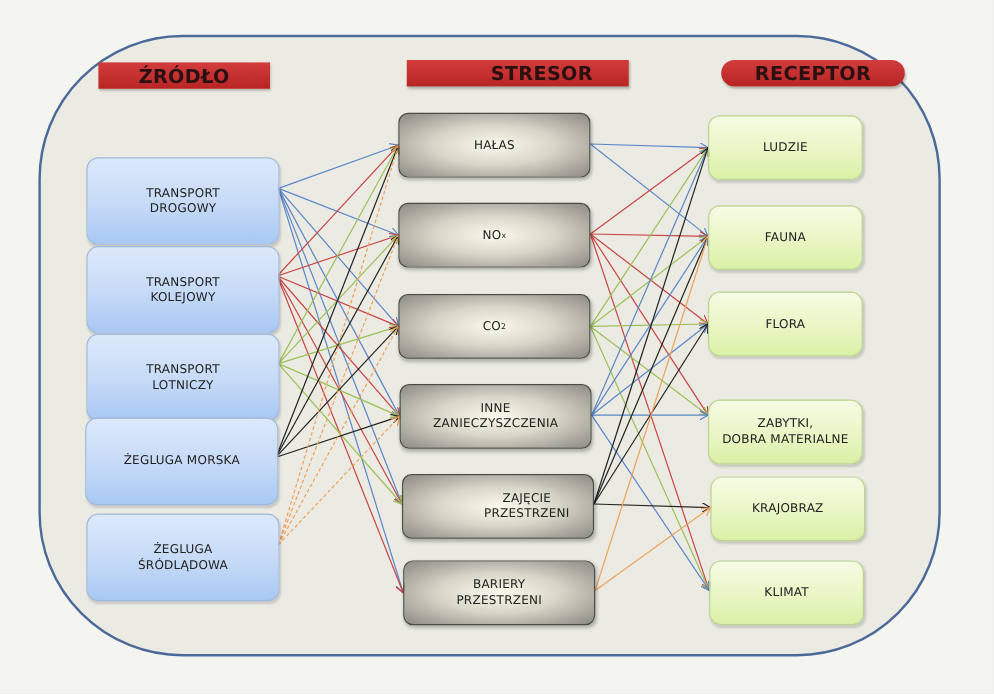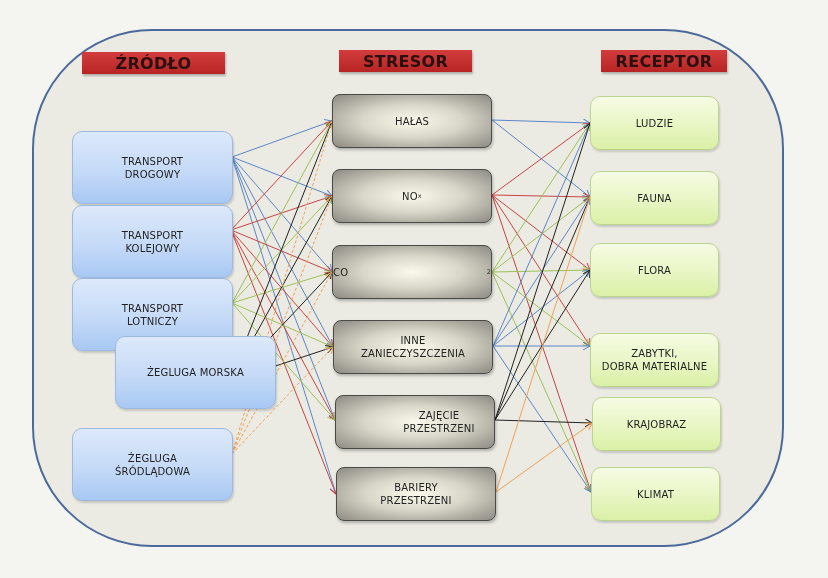--- a/index.html
+++ b/index.html
@@ -12,22 +12,22 @@
   .rec{width:129px;height:54px;border-radius:10px;background:linear-gradient(#f6fbe4 0%,#e8f6c4 55%,#dbf0a6 100%);border:1px solid #bcd48e;box-shadow:1px 2px 2px rgba(0,0,0,0.15);}
   svg#links{position:absolute;left:0;top:0;width:828px;height:578px;pointer-events:none;}
   sub{font-size:6.5px;vertical-align:-2px;}
 </style>
 </head>
 <body>
 
 <div class="frame"></div>
 
 <div class="hdr" style="left:82px;top:52px;width:143px;">ŹRÓDŁO</div>
-<div class="hdr" style="left:339px;top:50px;width:133px;">STRESOR</div>
-<div class="hdr" style="left:601px;top:50px;width:126px;">RECEPTOR</div>
+<div class="hdr" style="left:339px;top:50px;width:145px;padding-left:40px;">STRESOR</div>
+<div class="hdr" style="left:601px;top:50px;width:153px;border-radius:11px;">RECEPTOR</div>
 
 <svg id="links">
   <defs>
       <marker id="m5b86c8" markerWidth="8" markerHeight="8" refX="7" refY="4" orient="auto" markerUnits="userSpaceOnUse">
         <path d="M0,0 L7,4 L0,8" fill="none" stroke="#5b86c8" stroke-width="1"></path>
       </marker>
       <marker id="mc94444" markerWidth="8" markerHeight="8" refX="7" refY="4" orient="auto" markerUnits="userSpaceOnUse">
         <path d="M0,0 L7,4 L0,8" fill="none" stroke="#c94444" stroke-width="1"></path>
       </marker>
       <marker id="m9bc155" markerWidth="8" markerHeight="8" refX="7" refY="4" orient="auto" markerUnits="userSpaceOnUse">
@@ -91,27 +91,27 @@
       <line x1="496" y1="492" x2="592" y2="423" stroke="#f0a057" stroke-width="1" marker-end="url(#mf0a057)"></line>
     </g>
 </svg>
 
 <div class="box src" style="left:72px;top:131px;">TRANSPORT
 DROGOWY</div>
 <div class="box src" style="left:72px;top:205px;">TRANSPORT
 KOLEJOWY</div>
 <div class="box src" style="left:72px;top:278px;">TRANSPORT
 LOTNICZY</div>
-<div class="box src" style="left:71px;top:336px;margin-left:44px;">ŻEGLUGA MORSKA</div>
+<div class="box src" style="left:71px;top:348px;">ŻEGLUGA MORSKA</div>
 <div class="box src" style="left:72px;top:428px;">ŻEGLUGA
 ŚRÓDLĄDOWA</div>
 
 <div class="box str" style="left:332px;top:94px;">HAŁAS</div>
 <div class="box str" style="left:332px;top:169px;"><span>NO</span><sub>x</sub></div>
-<div class="box str" style="left:332px;top:245px;justify-content:space-between;"><span>CO</span><sub>2</sub></div>
+<div class="box str" style="left:332px;top:245px;"><span>CO</span><sub>2</sub></div>
 <div class="box str" style="left:333px;top:320px;">INNE
 ZANIECZYSZCZENIA</div>
 <div class="box str" style="left:335px;top:395px;padding-left:48px;">ZAJĘCIE PRZESTRZENI</div>
 <div class="box str" style="left:336px;top:467px;">BARIERY
 PRZESTRZENI</div>
 
 <div class="box rec" style="left:590px;top:96px;">LUDZIE</div>
 <div class="box rec" style="left:590px;top:171px;">FAUNA</div>
 <div class="box rec" style="left:590px;top:243px;">FLORA</div>
 <div class="box rec" style="left:590px;top:321px;margin-top:12px;">ZABYTKI,

